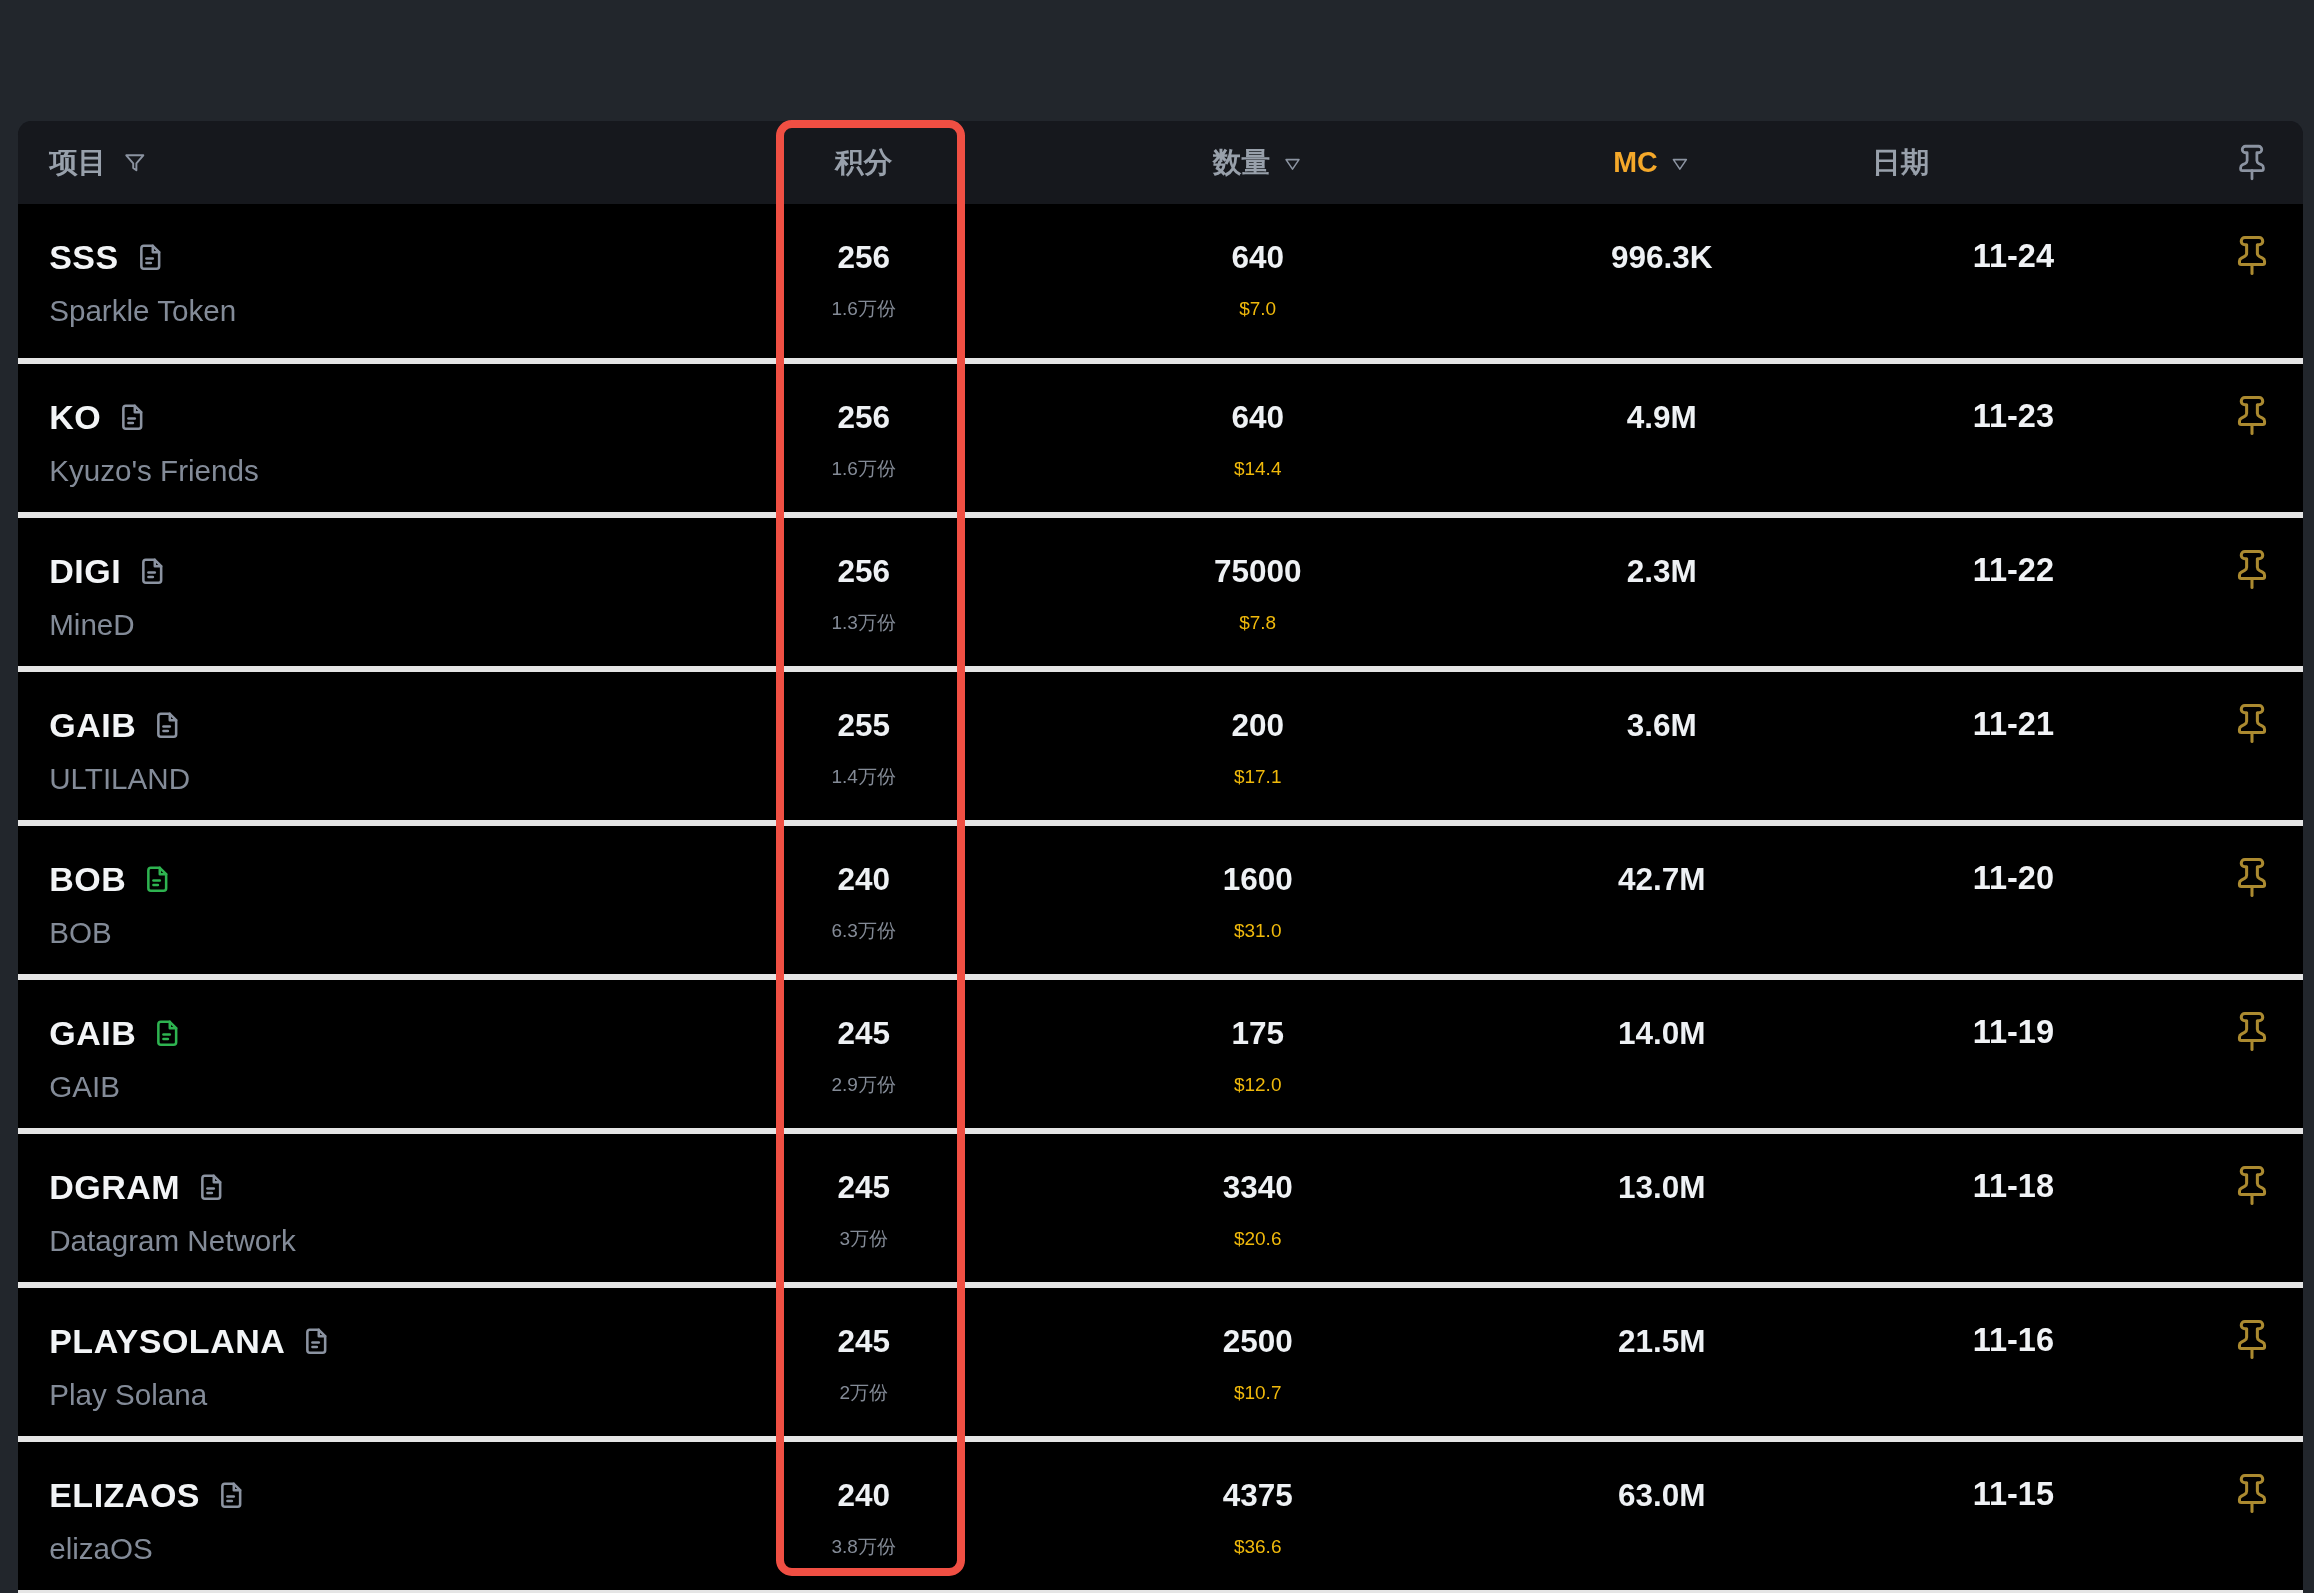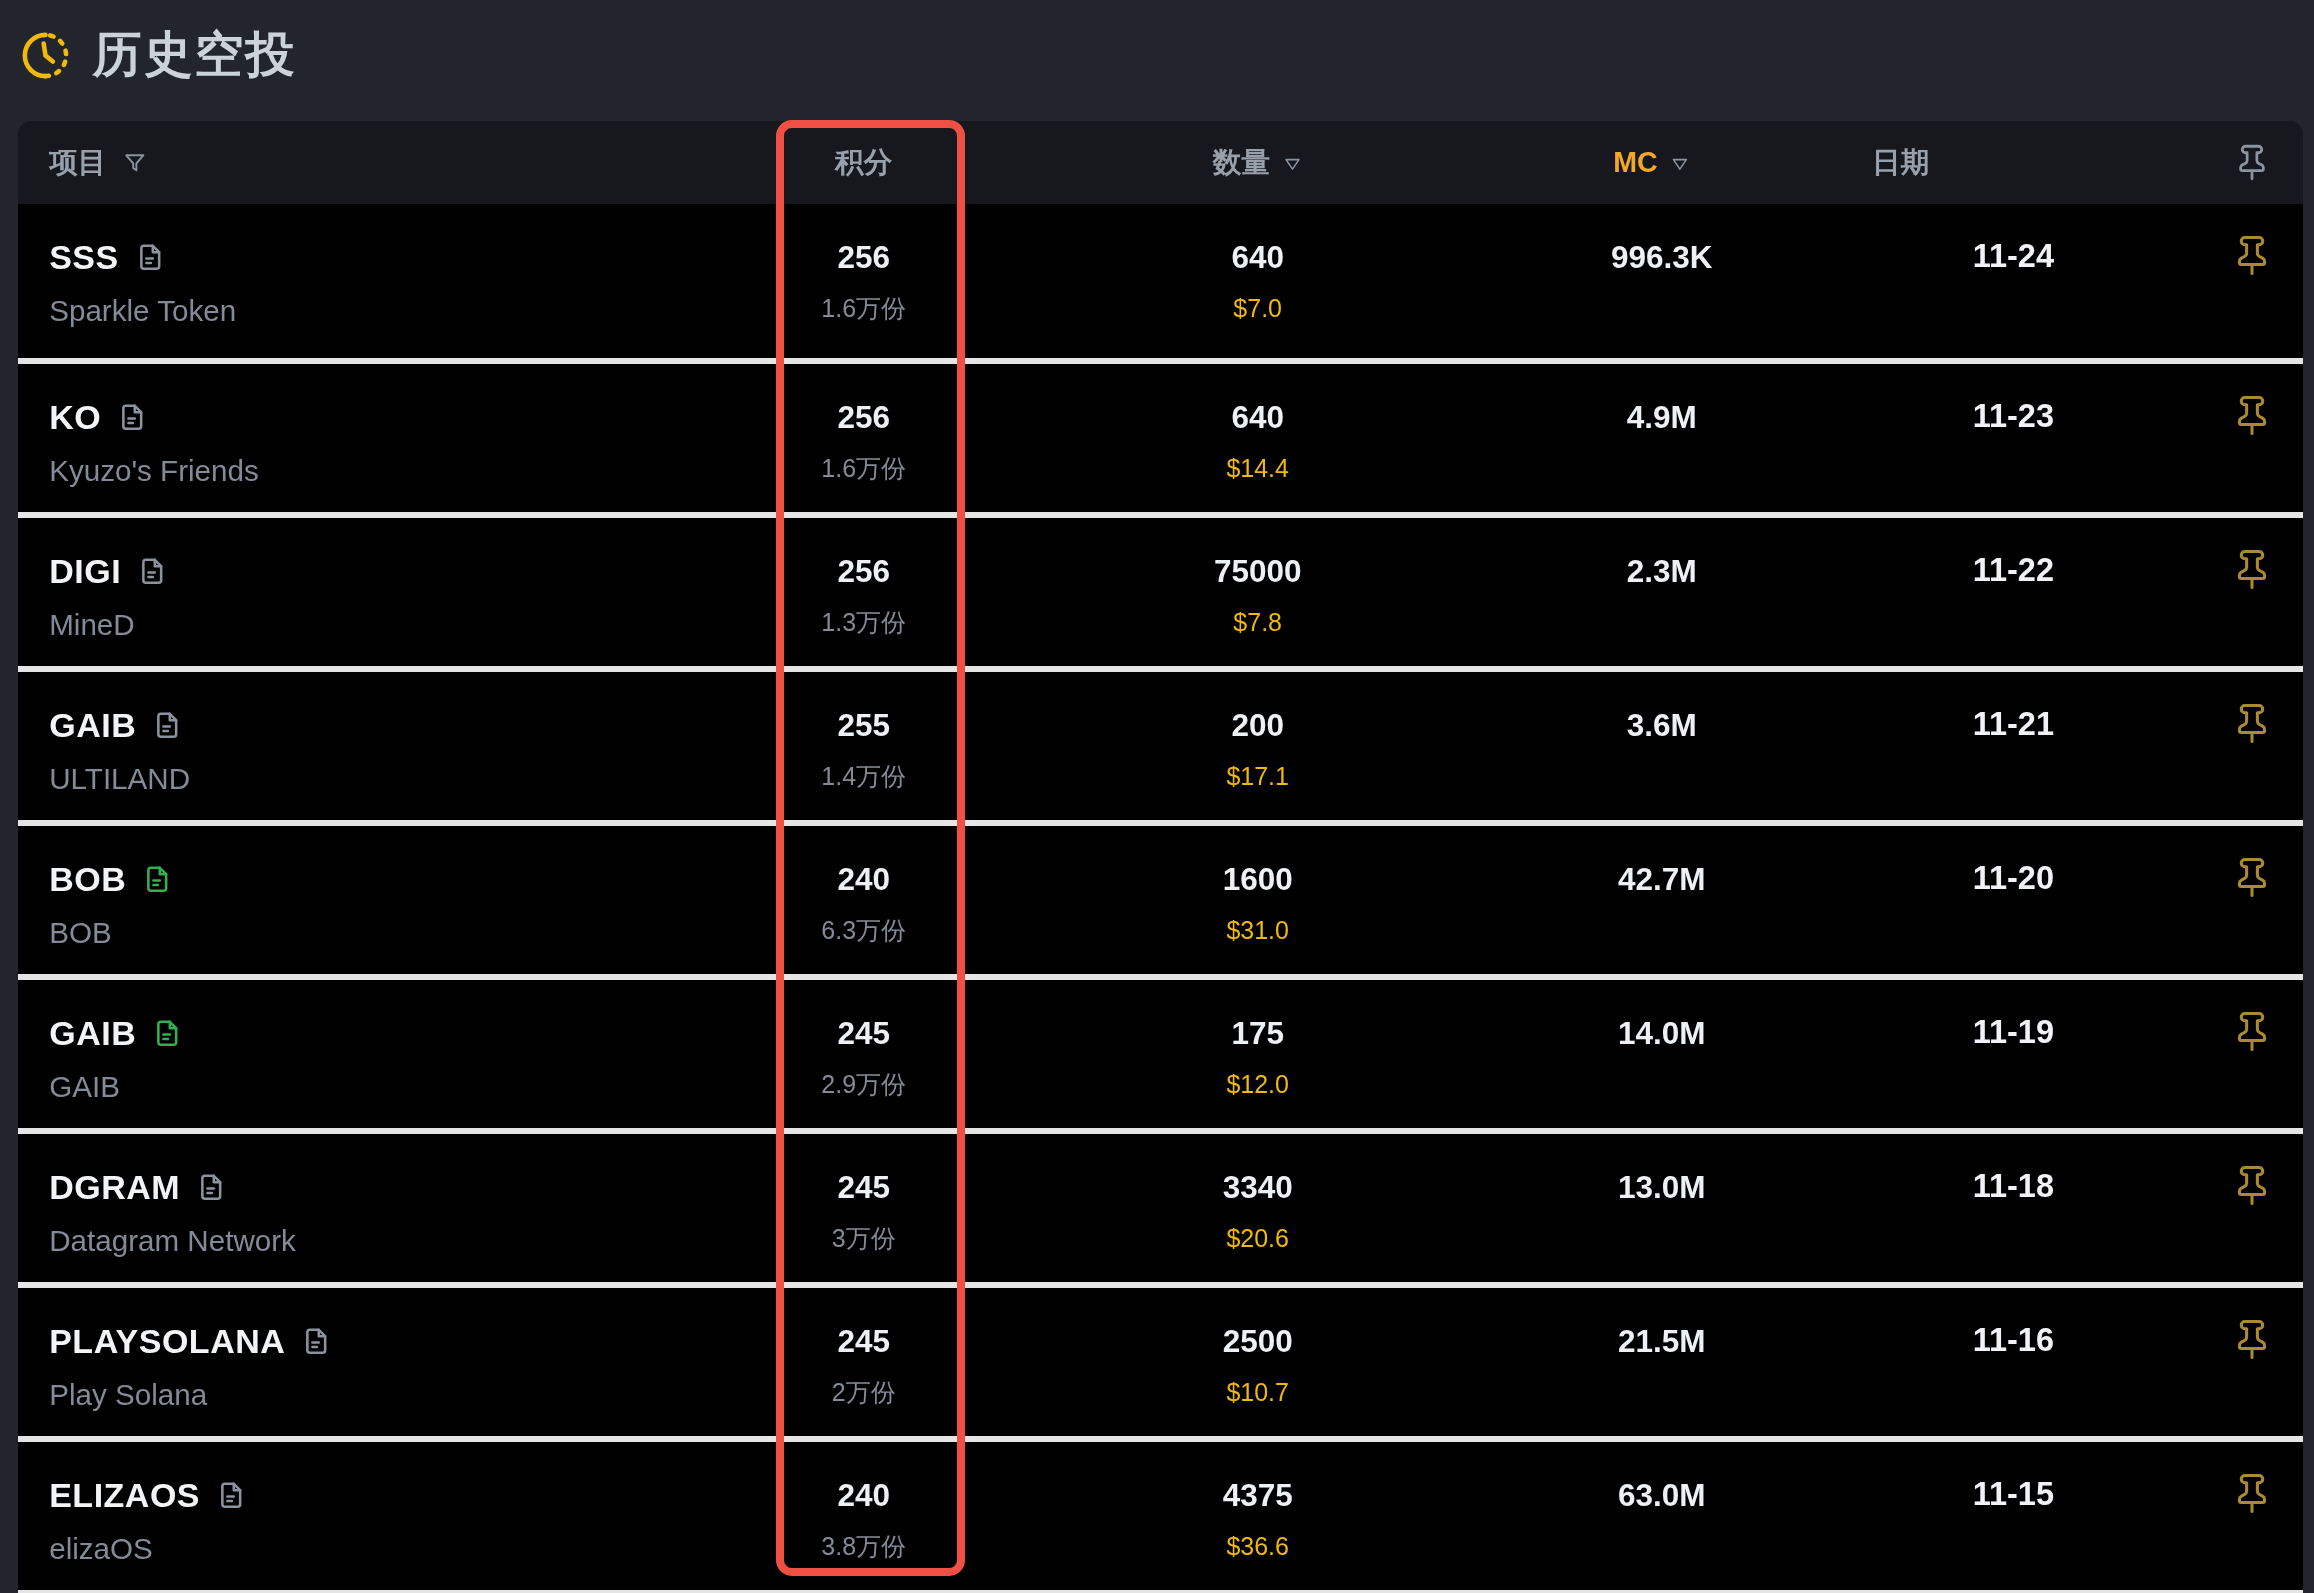--- a/index.html
+++ b/index.html
@@ -42,21 +42,21 @@
   .doc-icon{width:30.5px;height:30.5px;stroke:#8b93a1;display:block;}
   .doc-green .doc-icon{stroke:#2eb350;}
   .name{position:absolute;top:89px;left:0;font-size:29.6px;color:#838b98;line-height:35px;}
 
   .col-center{transform:translateX(-50%);text-align:center;top:34px;}
   .cell-points{left:846px;}
   .cell-amount{left:1240px;}
   .cell-mc{left:1644px;}
   .cell-date{left:1955px;top:32.5px;}
   .val{font-size:31.5px;font-weight:700;color:#eef1f4;line-height:39px;}
-  .sub{font-size:25px;color:#848b97;line-height:33px;margin-top:14.8px;}
+  .sub{font-size:19px;color:#848b97;line-height:33px;margin-top:14.8px;}
   .sub-usd{color:#f0b90b;}
   .date-val{font-size:32.5px;font-weight:700;color:#f0f2f5;line-height:39px;}
   .cell-pin{left:2234px;top:29.6px;transform:translateX(-50%);cursor:pointer;}
   .cell-pin .pin-svg{width:43px;height:43px;stroke:#ab8a30;}
 
   
   .red-box{position:absolute;left:776px;top:120px;width:189px;height:1456px;
            border:8.9px solid #f04f43;border-radius:15.8px;box-sizing:border-box;
            pointer-events:none;z-index:10;}
 </style>
@@ -76,28 +76,20 @@
       <path d="M9 10.76 a2 2 0 0 1 -1.11 1.79 l-1.78 .9 A2 2 0 0 0 5 15.24 V16 a1 1 0 0 0 1 1 h12 a1 1 0 0 0 1 -1 v-.76 a2 2 0 0 0 -1.11 -1.79 l-1.78 -.9 A2 2 0 0 1 15 10.76 V6 h1 a2 2 0 0 0 0 -4 H8 a2 2 0 0 0 0 4 h1 Z"></path>
     </g>
     <g id="icon-tri-down" fill="none" stroke-width="1.8" stroke-linejoin="round">
       <path d="M4.5 6.5 h15 l-7.5 11 Z"></path>
     </g>
   </defs>
 </svg>
 
 <div class="page">
 
-  <div class="page-header">
-    <svg class="clock-icon" viewBox="0 0 24 24" fill="none" stroke="#f0b90b" stroke-width="2" stroke-linecap="round">
-      <path d="M12 3 a9 9 0 1 0 0 18"></path>
-      <path d="M12 21 a9 9 0 0 0 0 -18" stroke-dasharray="1.5 3.4"></path>
-      <path d="M11.2 6.8 L12 12 l3.2 2.6"></path>
-    </svg>
-    <h1 class="page-title">历史空投</h1>
-  </div>
 
   <section class="table">
     <div class="thead">
       <div class="th th-project">
         <span class="th-label">项目</span>
         <svg class="filter-icon" viewBox="0 0 24 24" fill="none" stroke-width="1.8" stroke-linejoin="round">
             <path d="M4 5 h16 l-6.5 7.5 V19 l-3 -2.2 V12.5 Z"></path>
           </svg>
       </div>
       <div class="th th-points">

